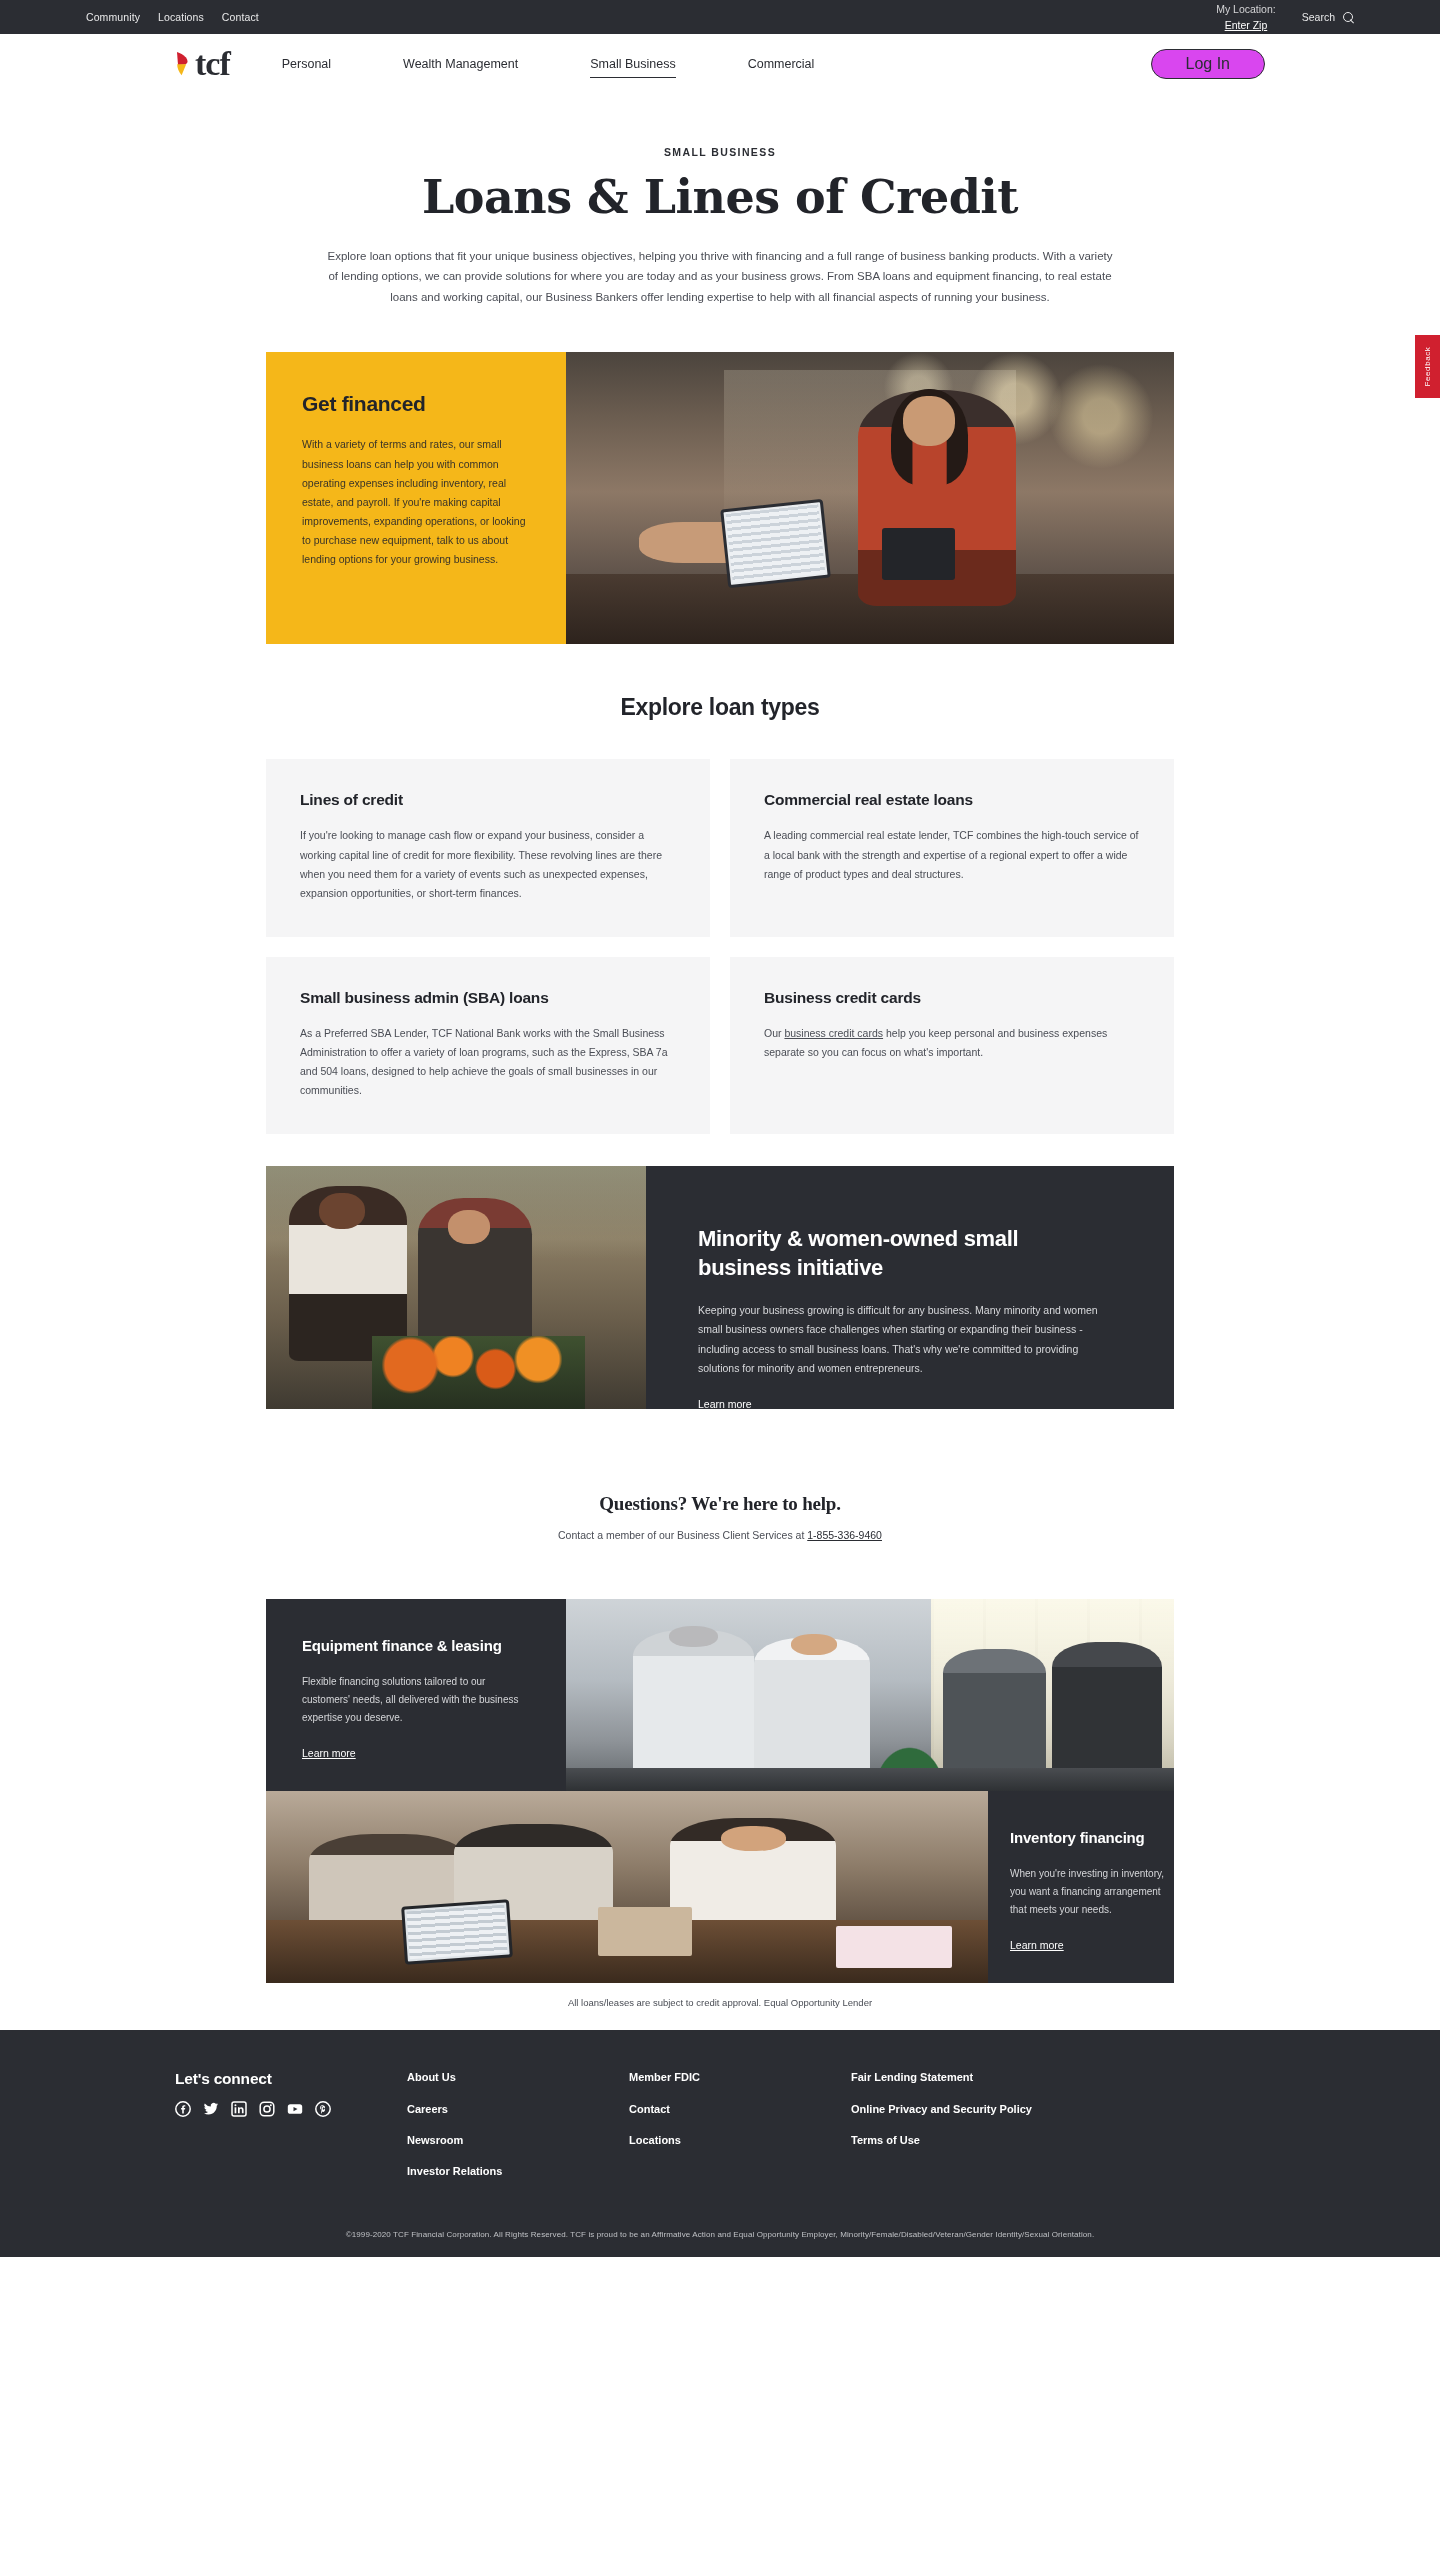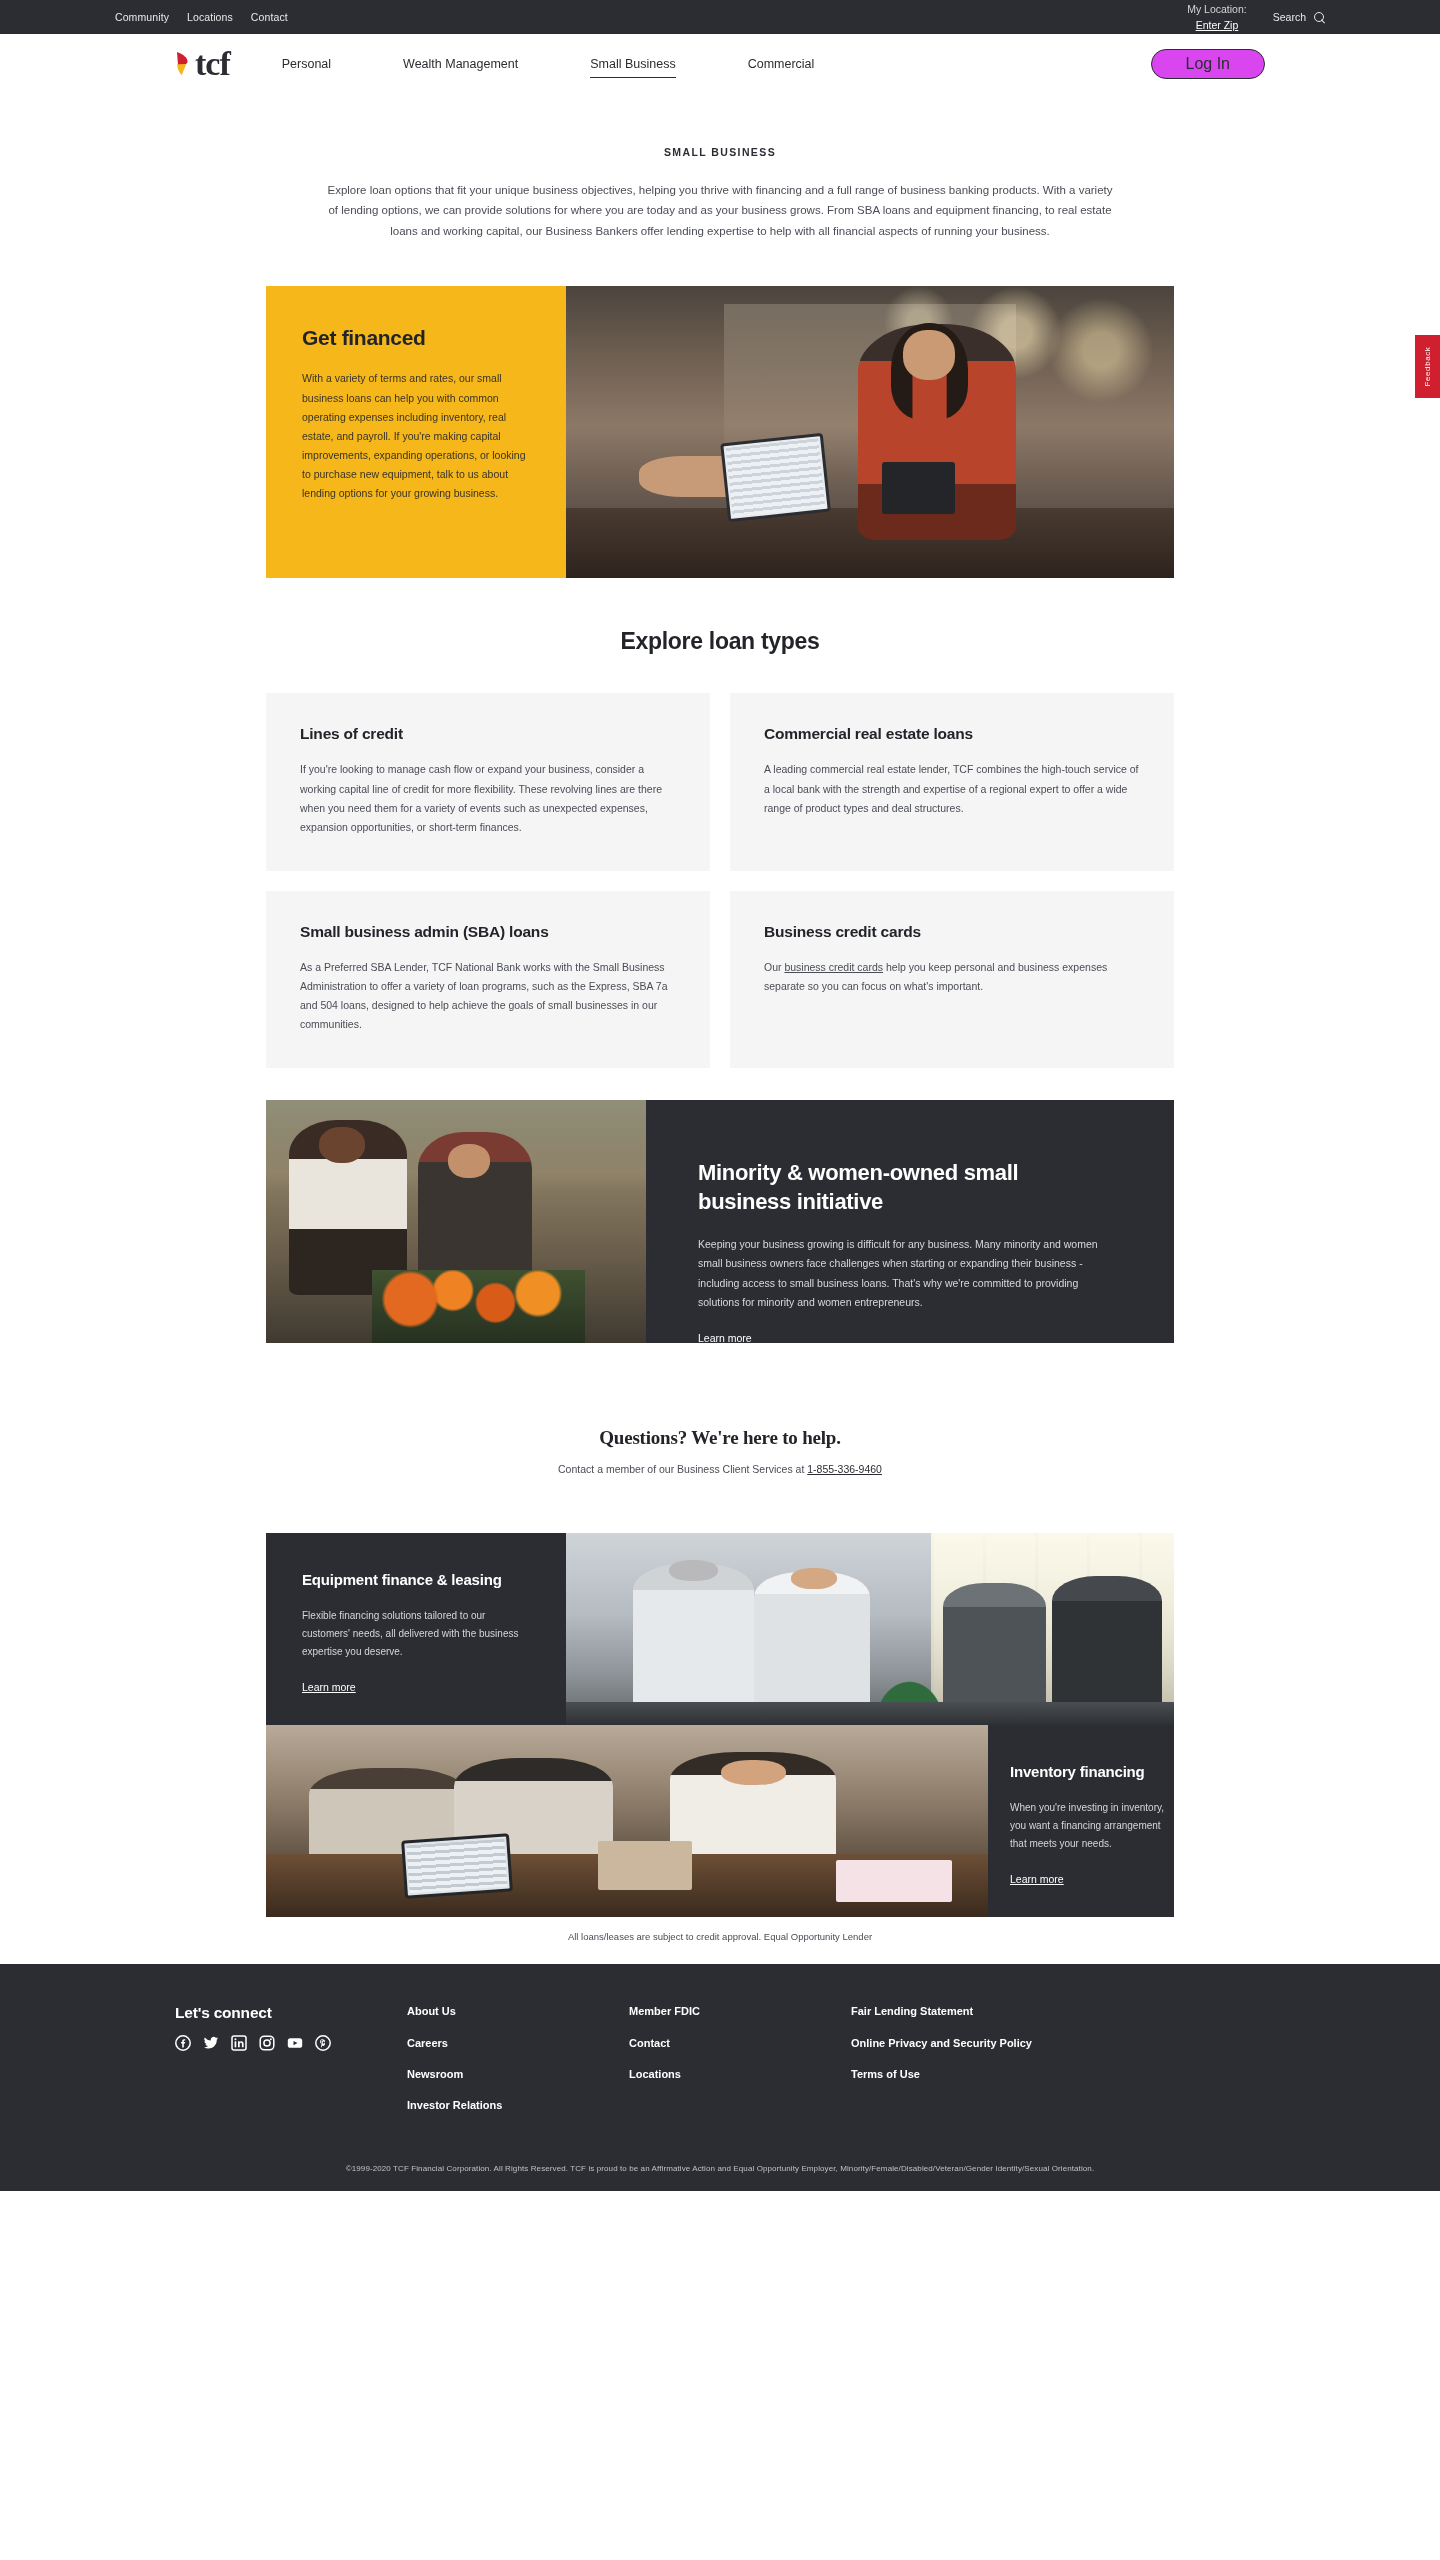--- a/index.html
+++ b/index.html
@@ -13,21 +13,21 @@
     position: relative;
     overflow-x: hidden;
   }
 
   
   .utility-bar {
     background: #2b2d33;
     height: 34px;
     display: flex;
     align-items: center;
-    padding: 0 115px;
+    padding: 0 86px;
     font-size: 10.5px;
     color: #e9e9ea;
   }
   .util-left { display: flex; gap: 18px; }
   .util-right { margin-left: auto; display: flex; align-items: center; gap: 26px; }
   .util-link { color: #e9e9ea; text-decoration: none; letter-spacing: .1px; }
   .util-loc { display: flex; gap: 4px; align-items: center; flex-direction: column; }
   .util-loc .lbl { color: #d4d4d6; }
   .util-loc .zip { color: #ffffff; text-decoration: underline; }
   .util-search { display: flex; align-items: center; gap: 8px; }
@@ -507,20 +507,21 @@
   </div>
   <button class="login-btn">Log In</button>
 </div>
 
 <div class="feedback-tab">
   <span>Feedback</span>
 </div>
 
 <div class="hero">
   <div class="eyebrow">SMALL BUSINESS</div>
+  <h1 class="hero-title">Loans &amp; Lines of Credit</h1>
   <p class="hero-sub">Explore loan options that fit your unique business objectives, helping you thrive with financing and a full range of business banking products. With a variety of lending options, we can provide solutions for where you are today and as your business grows. From SBA loans and equipment financing, to real estate loans and working capital, our Business Bankers offer lending expertise to help with all financial aspects of running your business.</p>
 </div>
 
 <div class="wrap">
 
   <div class="financed">
     <div class="financed-copy">
       <h2>Get financed</h2>
       <p>With a variety of terms and rates, our small business loans can help you with common operating expenses including inventory, real estate, and payroll. If you're making capital improvements, expanding operations, or looking to purchase new equipment, talk to us about lending options for your growing business.</p>
     </div>

